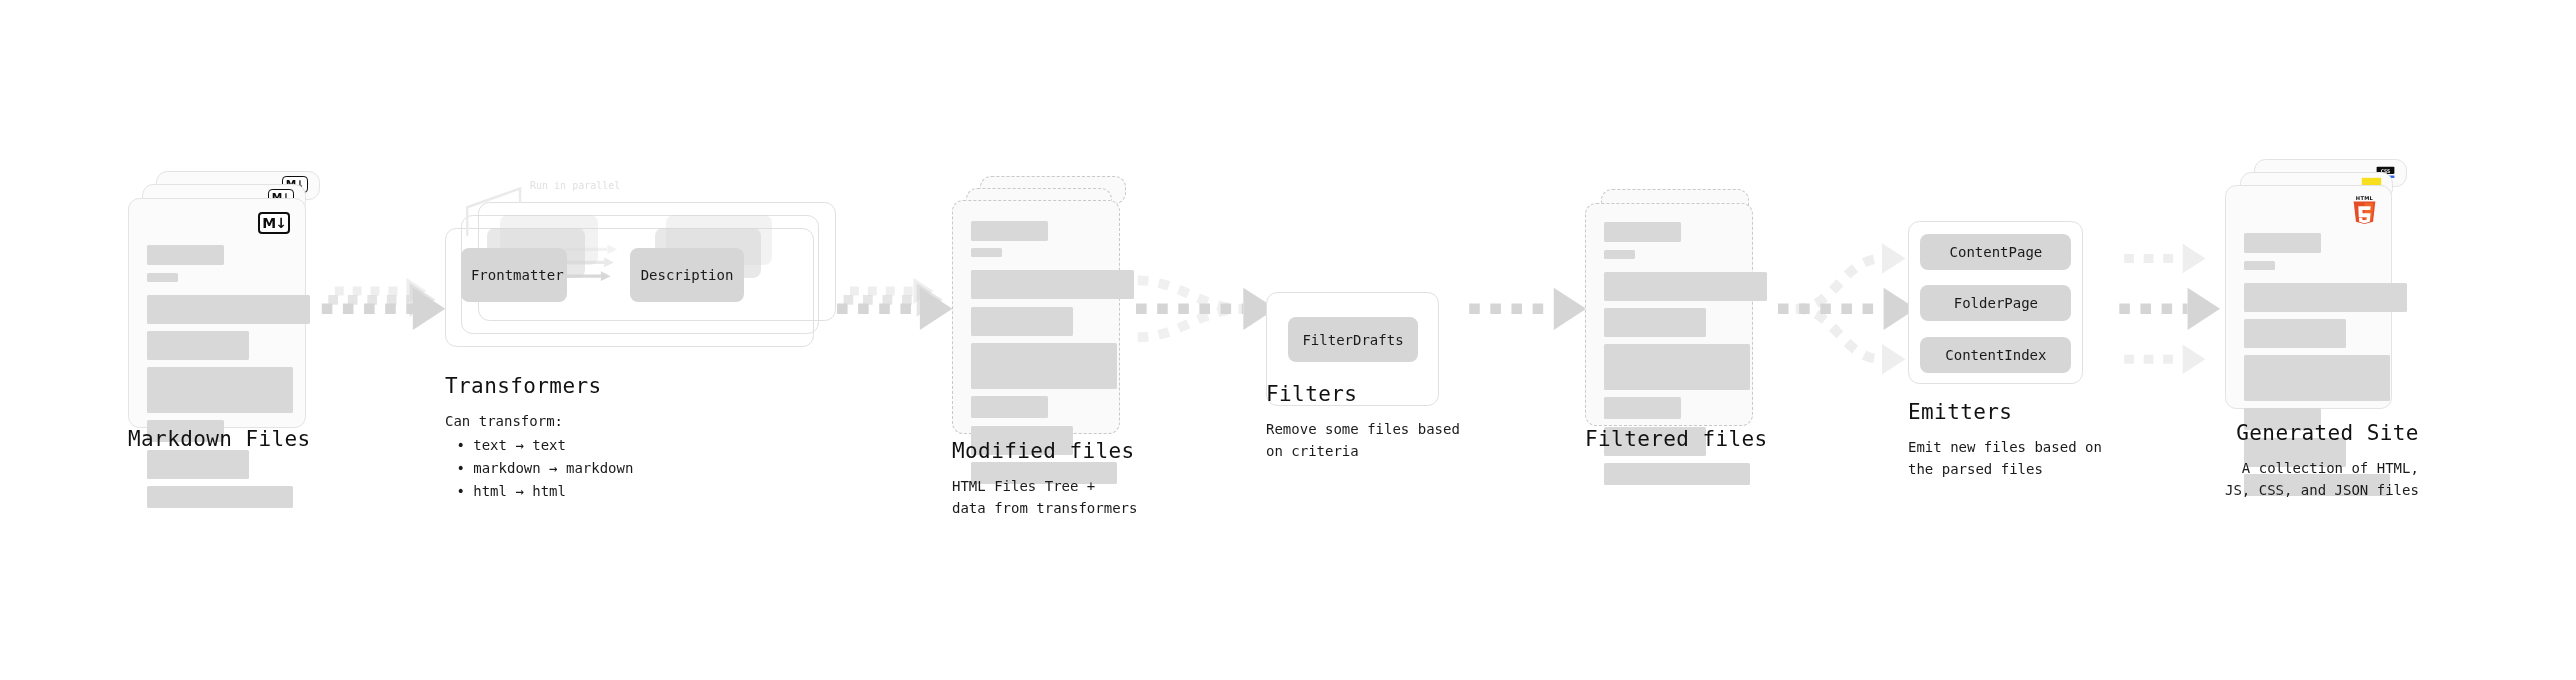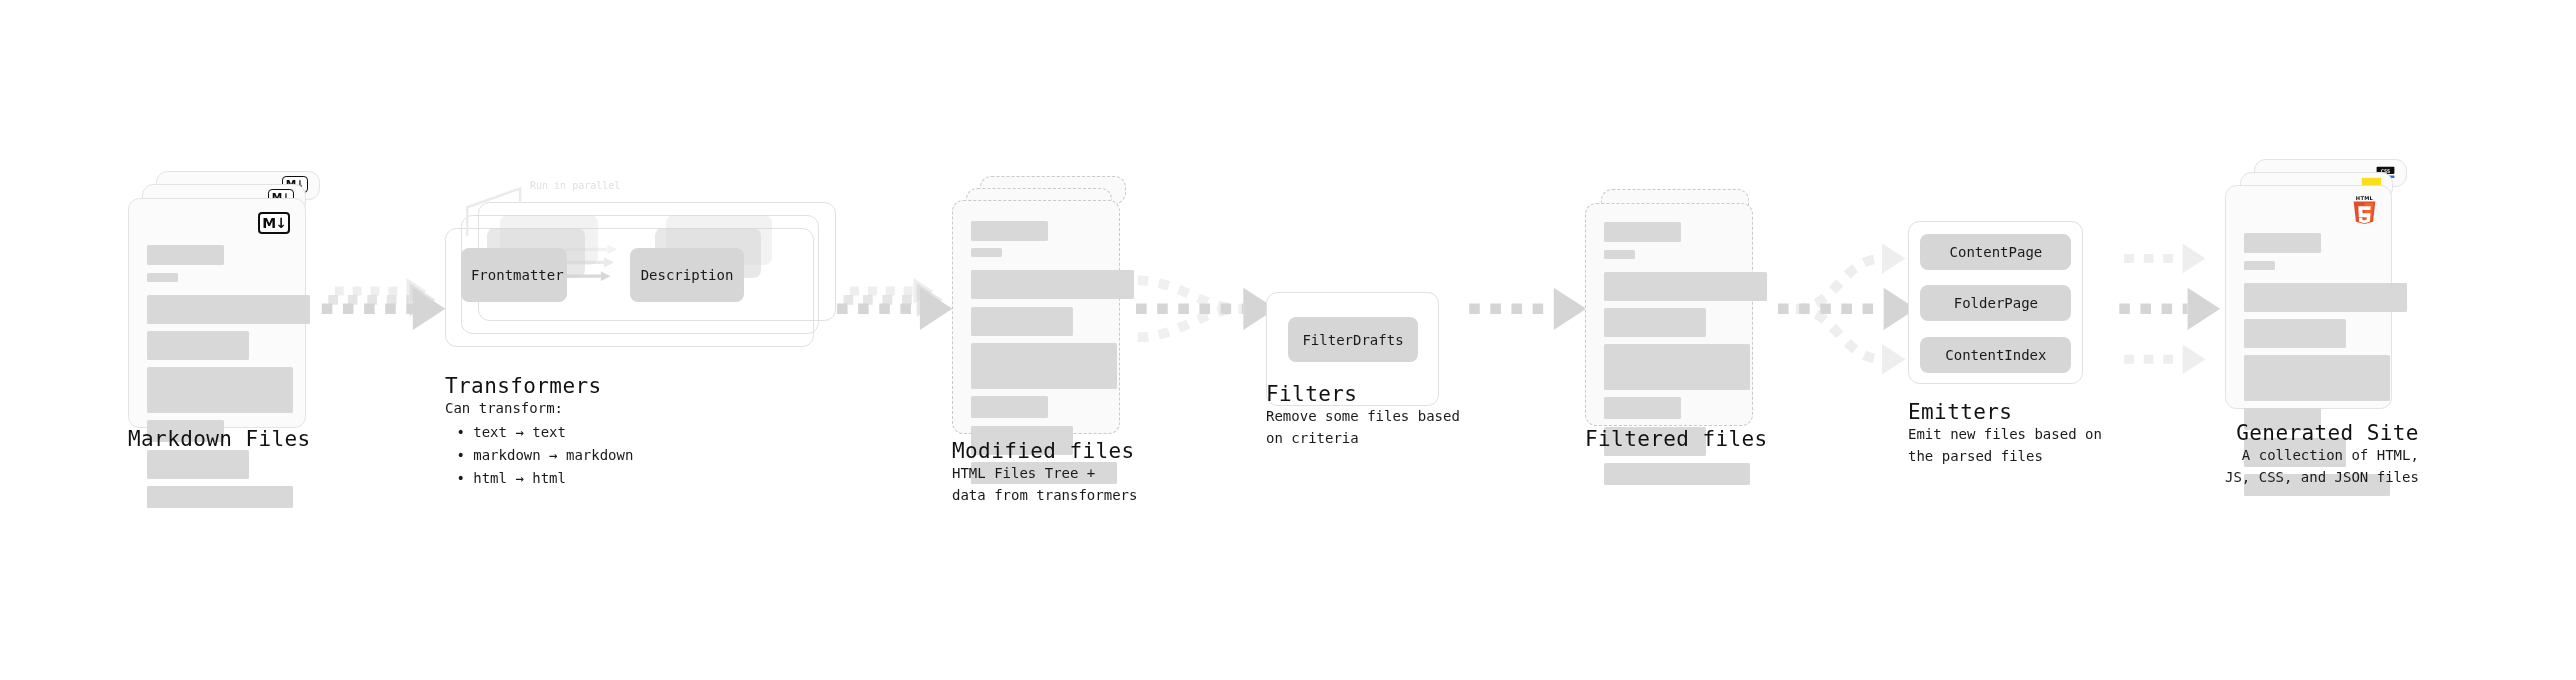--- a/index.html
+++ b/index.html
@@ -68,20 +68,21 @@
   .cap-title {
     font-size: 21px;
     color: #111111;
     letter-spacing: 0.4px;
     white-space: nowrap;
   }
   .cap-sub {
     font-size: 14px;
     color: #1a1a1a;
     line-height: 1.55;
+    margin-top: 13px;
     white-space: pre-line;
   }
   .cap-list { font-size: 14px; color: #1a1a1a; line-height: 1.62; margin-top: 13px; }
   .cap-list li { list-style: none; white-space: nowrap; }
   .cap-list li.bulleted::before { content: "• "; }
   .cap-list li.bulleted { padding-left: 11.4px; }
 
   .parallel-label {
     position: absolute;
     font-size: 10px;

